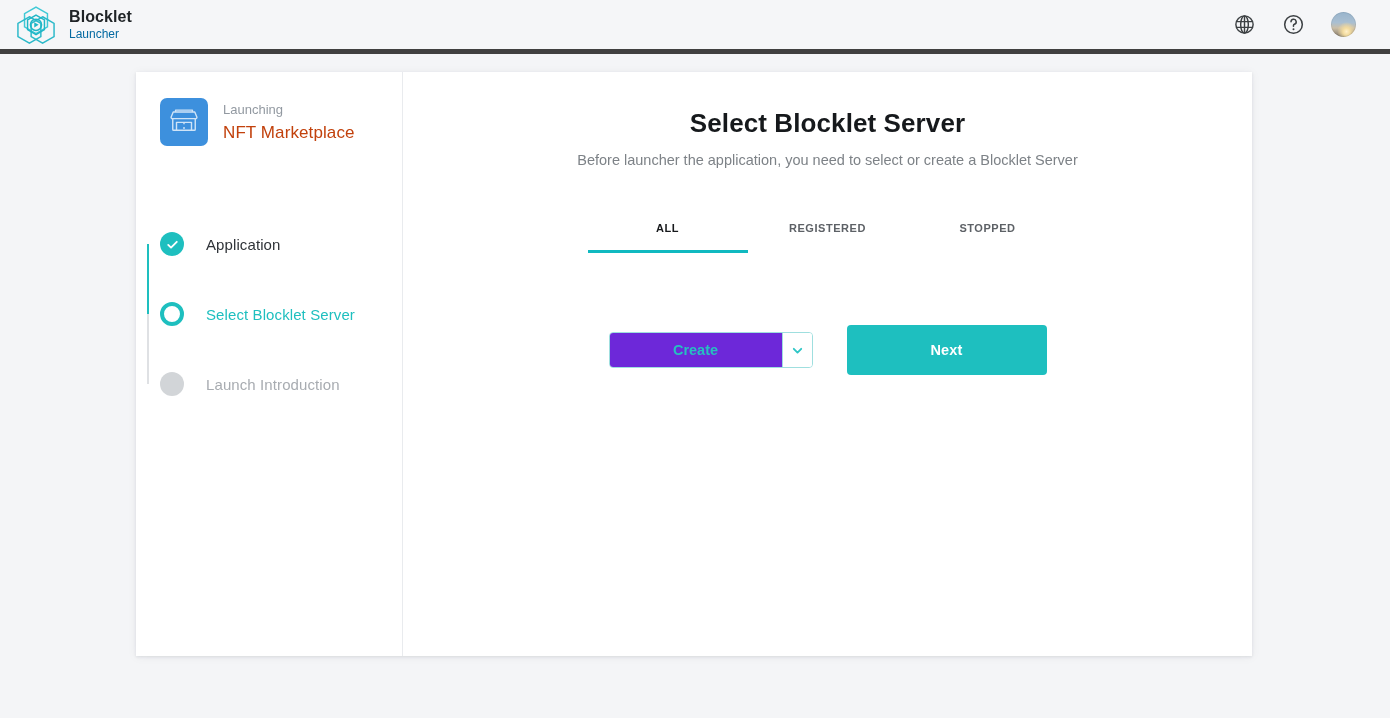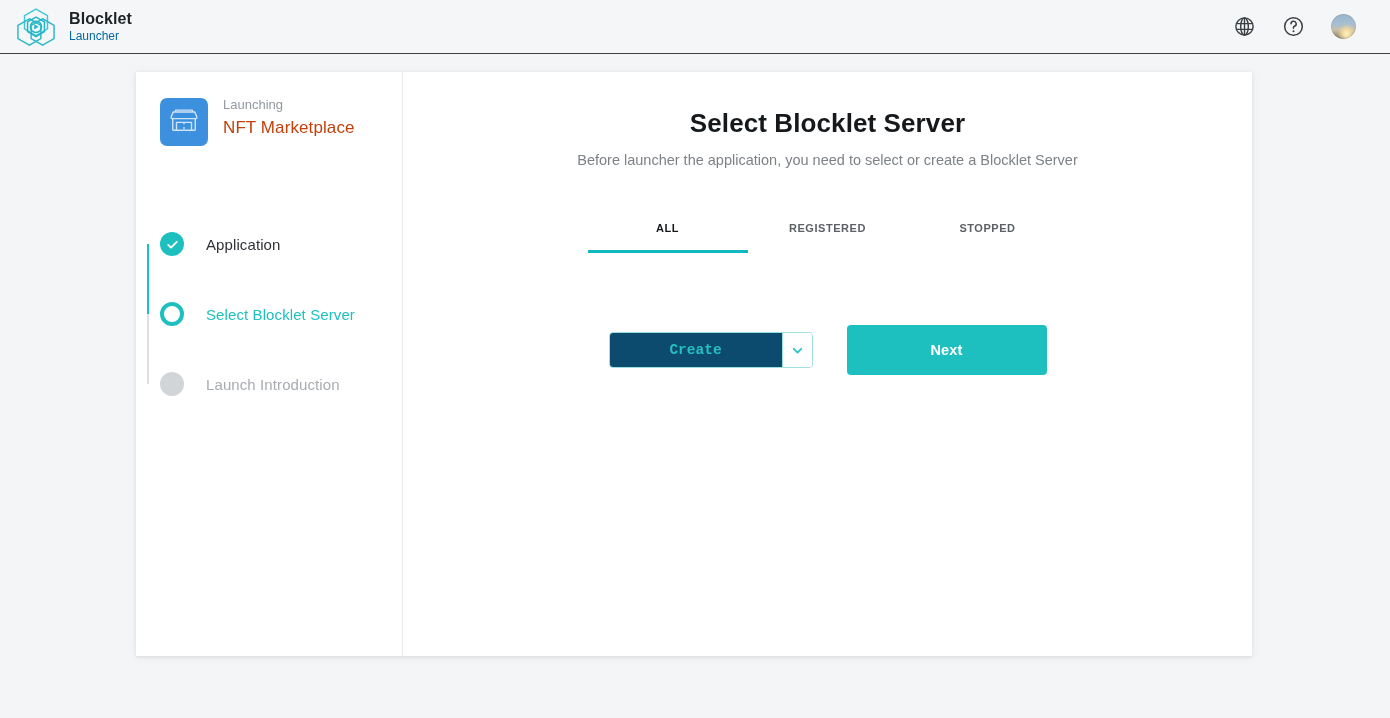--- a/index.html
+++ b/index.html
@@ -13,21 +13,21 @@
     background: #f4f5f7;
     font-family: "Liberation Sans", sans-serif;
     -webkit-font-smoothing: antialiased;
     overflow: hidden;
   }
 
   
   .app-header {
     height: 54px;
     background: #f5f6f8;
-    border-bottom: 1px solid #404040;
+    border-bottom: 5px solid #404040;
     display: flex;
     align-items: center;
     justify-content: space-between;
     padding: 0 34px 0 14px;
   }
   .brand {
     display: flex;
     align-items: center;
     gap: 11px;
   }
@@ -90,20 +90,21 @@
   
   .wizard-side {
     width: 267px;
     flex: 0 0 267px;
     border-right: 1px solid #e9ebee;
     padding: 26px 0 0 0;
     position: relative;
   }
   .app-summary {
     display: flex;
+    align-items: center;
     gap: 15px;
     padding: 0 0 0 24px;
   }
   .app-tile {
     width: 48px;
     height: 48px;
     flex: 0 0 48px;
     border-radius: 7px;
     background: #3d90dd;
     display: flex;
@@ -233,23 +234,23 @@
   }
   .split-main {
     width: 172px;
     display: flex;
     align-items: center;
     justify-content: center;
     font-size: 14.5px;
     font-weight: 600;
     color: #26c0c0;
     cursor: pointer;
-    background: #0c4a6e;
+    background: #6d28d9;
     border: none;
-    font-family: Liberation Mono, monospace;
+    font-family: Liberation Sans, sans-serif;
   }
   .split-toggle {
     width: 30px;
     border-left: 1px solid #9fdfdf;
     display: flex;
     align-items: center;
     justify-content: center;
     cursor: pointer;
     background: #fff;
   }

